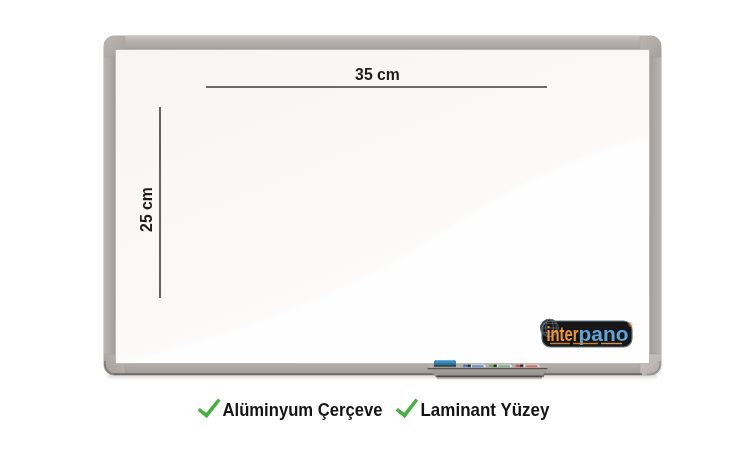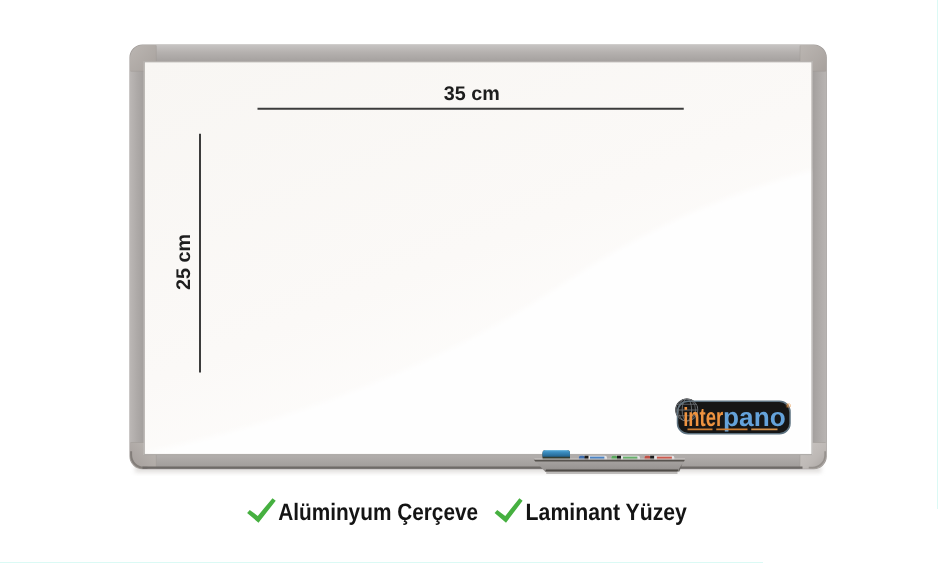--- a/index.html
+++ b/index.html
@@ -1,16 +1,16 @@
 <!DOCTYPE html>
 <html><head>
 <meta charset="utf-8">
 <style>
   html,body{margin:0;padding:0;background:#ffffff;}
-  .stage{position:relative;width:750px;height:450px;overflow:hidden;background:#5eead4;
+  .stage{position:relative;width:750px;height:450px;overflow:hidden;background:#ec4899;
          font-family:"Liberation Sans",sans-serif;}
   svg{display:block;}
 </style>
 </head>
 <body>
 <div class="stage">
 <svg width="750" height="450" viewBox="0 0 750 450" xmlns="http://www.w3.org/2000/svg">
   <defs>
     <linearGradient id="railTop" x1="0" y1="0" x2="0" y2="1">
       <stop offset="0" stop-color="#c6c3c2"></stop>

